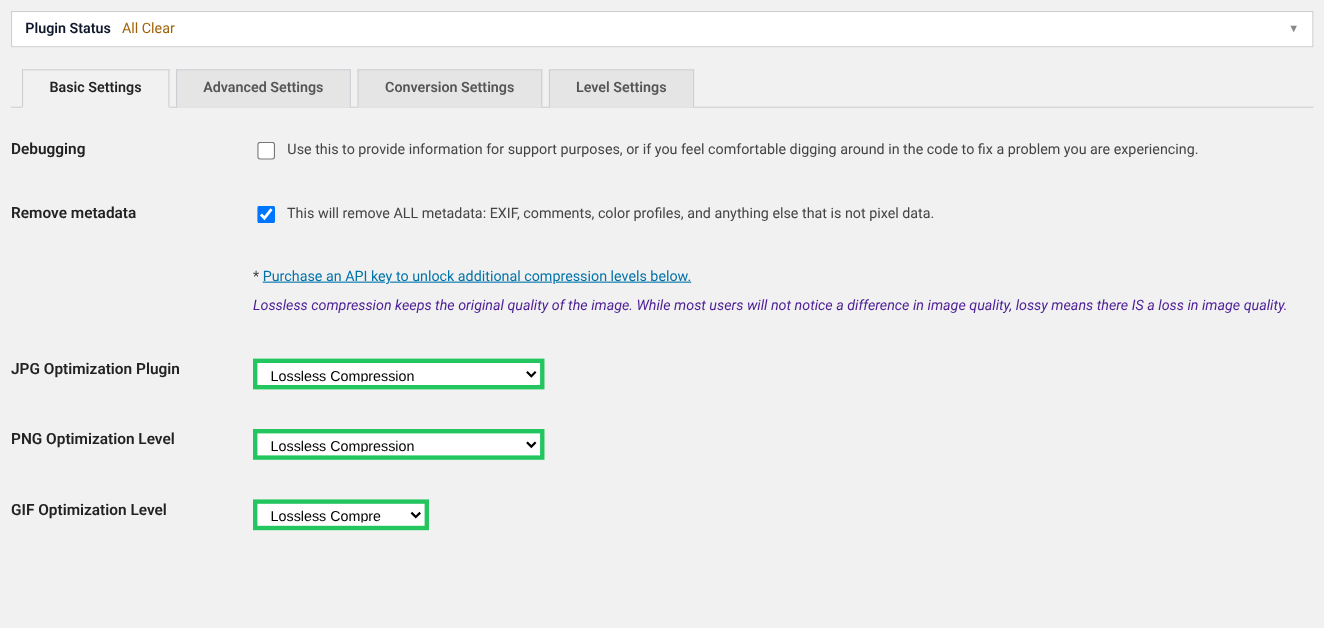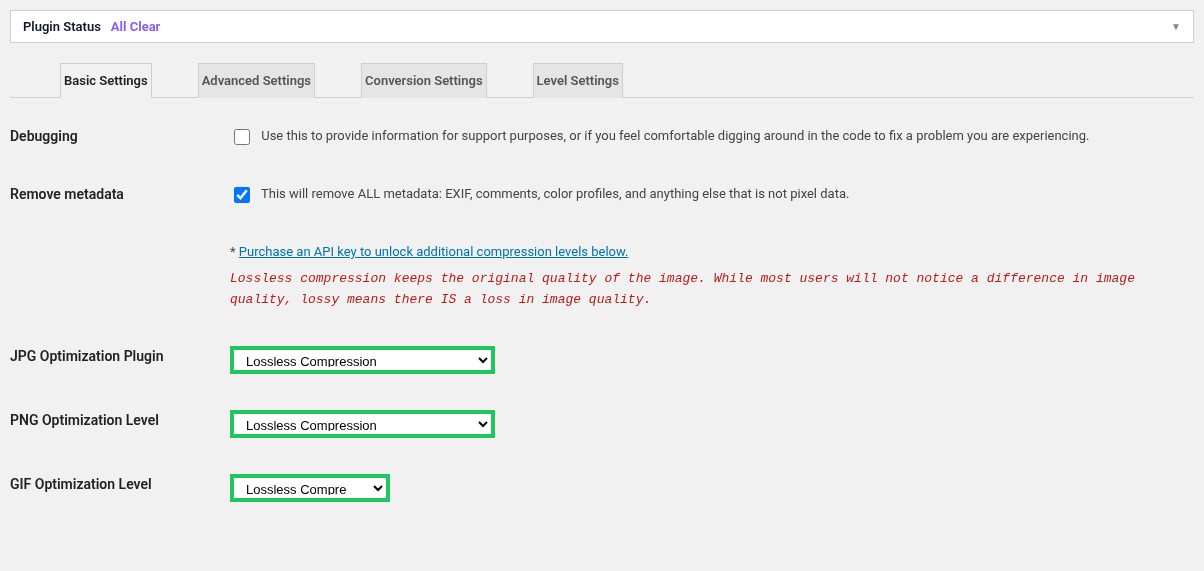--- a/index.html
+++ b/index.html
@@ -13,44 +13,43 @@
   }
   .status-bar {
     background: #fff;
     border: 1px solid #ccd0d4;
     padding: 8px 12px;
     display: flex;
     align-items: center;
     position: relative;
   }
   .status-label { font-weight: 600; color: #0f172a; margin-right: 10px; }
-  .status-value { font-weight: 700; color: #8b5cf6; }
+  .status-value { font-weight: 400; color: #a16207; }
   .status-caret {
     position: absolute;
     right: 12px;
     color: #888;
     font-size: 10px;
   }
   .tabs {
     margin-top: 20px;
     border-bottom: 1px solid #ccd0d4;
     display: flex;
     gap: 6px;
     padding-left: 10px;
   }
   .tab {
     background: #e5e5e5;
     border: 1px solid #ccd0d4;
     border-bottom: none;
-    padding: 9px 3px;
+    padding: 9px 24px;
     font-weight: 600;
     color: #555;
     cursor: pointer;
     margin-bottom: -1px;
-    margin-left: 40px;
   }
   .tab.active {
     background: #f1f1f1;
     color: #222;
     border-bottom: 1px solid #f1f1f1;
   }
   .form-table { width: 100%; border-collapse: collapse; margin-top: 10px; }
   .form-table th {
     text-align: left;
     font-weight: 600;
@@ -84,21 +83,21 @@
   }
   .desc-inline { margin-left: 8px; color: #444; }
   a.link { color: #0073aa; text-decoration: underline; }
   input[type="checkbox"] {
     width: 16px; height: 16px;
     border: 1px solid #7e8993;
     margin-right: 8px;
     vertical-align: middle;
   }
   .note-block { color: #444; font-size: 13px; line-height: 1.6; }
-  .note-italic { font-style: italic; color: #b91c1c; margin-top: 6px; font-family: Liberation Mono, monospace; }
+  .note-italic { font-style: italic; color: #4c1d95; margin-top: 6px; }
   select {
     border: 4px solid #22c55e;
     background: #fff;
     padding: 3px 24px 3px 8px;
     font-size: 13px;
     height: 28px;
   }
   .sel-wide { width: 265px; }
   .sel-narrow { width: 160px; }
 </style>

